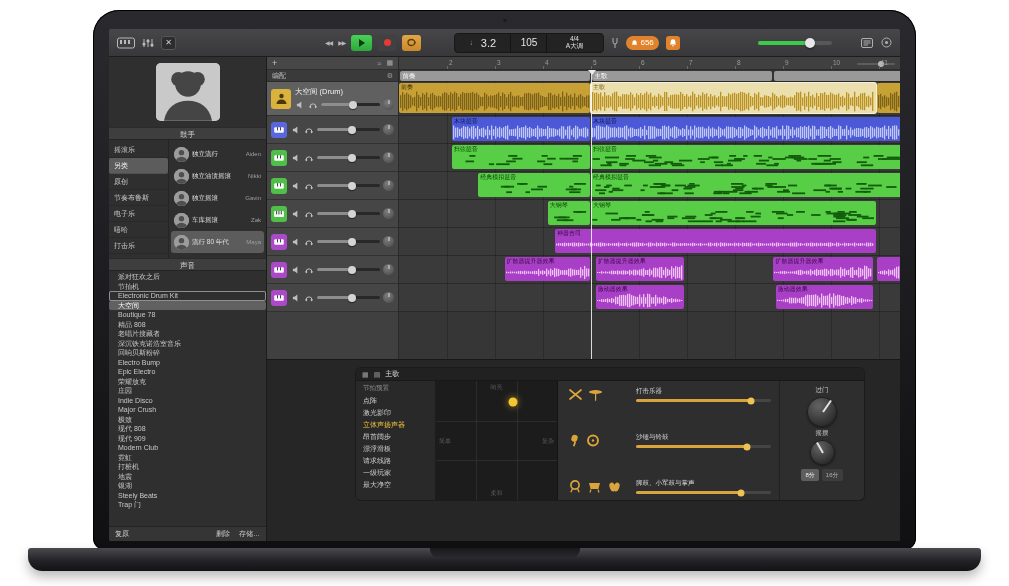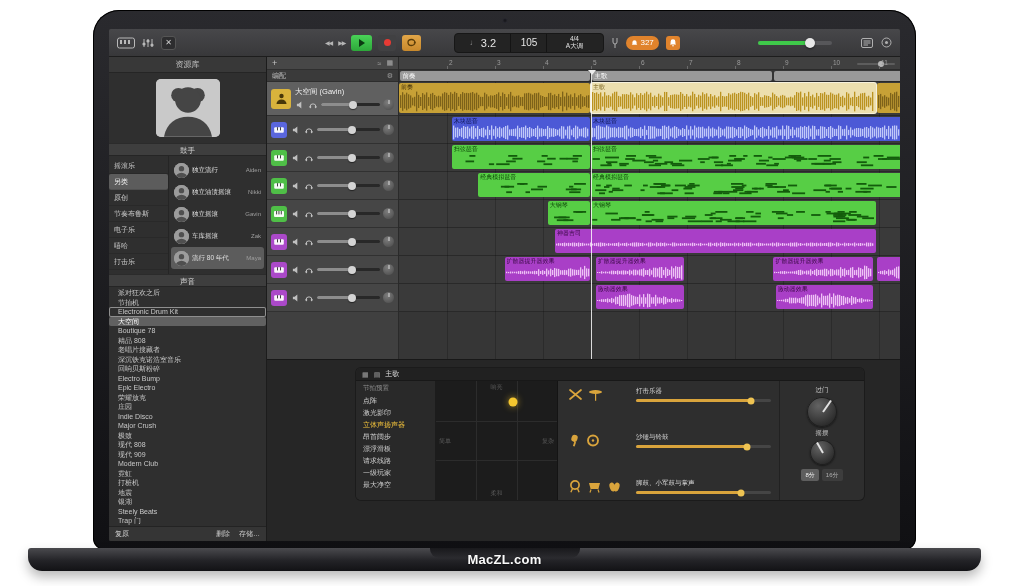--- a/index.html
+++ b/index.html
@@ -182,21 +182,21 @@
         <span class="tbicon">
           <svg width="8" height="12" viewBox="0 0 8 12">
               <path d="M2 1v4a2 2 0 0 0 4 0V1" stroke="#b0b0b0" fill="none"></path>
               <line x1="4" y1="7" x2="4" y2="11" stroke="#b0b0b0"></line>
             </svg>
         </span>
         <span class="badge">
           <svg width="7" height="8" viewBox="0 0 10 10">
               <path d="M5 1a3 3 0 0 1 3 3v2.4l1 1.2H1l1-1.2V4a3 3 0 0 1 3-3z" fill="#fff"></path>
             </svg>
-          <span>327</span>
+          <span>656</span>
         </span>
         <span class="badge-sq">
           <svg width="8" height="9" viewBox="0 0 10 10">
               <path d="M5 1a3 3 0 0 1 3 3v2.4l1 1.2H1l1-1.2V4a3 3 0 0 1 3-3z" fill="#fff"></path>
               <circle cx="5" cy="9" r="1" fill="#fff"></circle>
             </svg>
         </span>
 
         <div class="vol">
           <div class="vfill"></div>
@@ -215,21 +215,20 @@
           <span class="tbicon">
             <svg width="11" height="11" viewBox="0 0 11 11">
                 <circle cx="5.5" cy="5.5" r="4.5" fill="none" stroke="#b0b0b0"></circle>
                 <circle cx="5.5" cy="5.5" r="1.5" fill="#b0b0b0"></circle>
               </svg>
           </span>
         </span>
       </div>
 
       <div class="sidebar">
-        <div class="lib-title">资源库</div>
         <div class="avatar-wrap">
           <div class="avatar">
             <svg width="100%" height="100%" viewBox="0 0 40 36">
                 <rect width="40" height="36" fill="#c9c9c9"></rect>
                 <circle cx="14" cy="10" r="4.5" fill="#454545"></circle>
                 <circle cx="26" cy="10" r="4.5" fill="#454545"></circle>
                 <circle cx="20" cy="13" r="8" fill="#454545"></circle>
                 <path d="M5 36c1.5-8.5 7.5-12.5 15-12.5S33.5 27.5 35 36z" fill="#454545"></path>
               </svg>
           </div>
@@ -343,21 +342,21 @@
         </div>
         <div id="trackrows">
             <div class="trow sel" style="height: 34px;">
               <div class="ticon" style="width: 20px; height: 20px; background: rgb(217, 179, 60);">
                 <svg width="13" height="13" viewBox="0 0 13 13">
                   <circle cx="6.5" cy="4" r="2.2" fill="rgba(45,33,0,.85)"></circle>
                   <path d="M1.5 12a5 4.5 0 0 1 10 0z" fill="rgba(45,33,0,.85)"></path>
                 </svg>
               </div>
               <div style="flex: 1 1 0%; min-width: 0px; display: flex; flex-direction: column; gap: 2px;">
-                <div class="tname">大空间 (Gavin)</div>
+                <div class="tname">大空间 (Drum)</div>
                 <div style="display: flex; align-items: center; gap: 3px;">
                   <span class="msbtn">
                     <svg width="8" height="8" viewBox="0 0 9 9">
                       <path d="M1 3h2l3-2.3v7.6L3 6H1z" fill="#c0c0c0"></path>
                     </svg>
                   </span>
                   <span class="msbtn">
                     <svg width="8" height="8" viewBox="0 0 9 9">
                       <path d="M1.2 6.5a3.3 3.3 0 0 1 6.6 0" stroke="#c0c0c0" stroke-width="1.1" fill="none"></path>
                       <rect x="0.6" y="5.4" width="1.8" height="2.8" rx="0.8" fill="#c0c0c0"></rect>
@@ -1942,15 +1941,14 @@
             </div>
           </div>
         </div>
       </div>
 
     </div>
   </div>
 
   <div class="base">
     <div class="notch"></div>
-    <div class="watermark">MacZL.com</div>
   </div>
 </div>
 
 </body></html>

